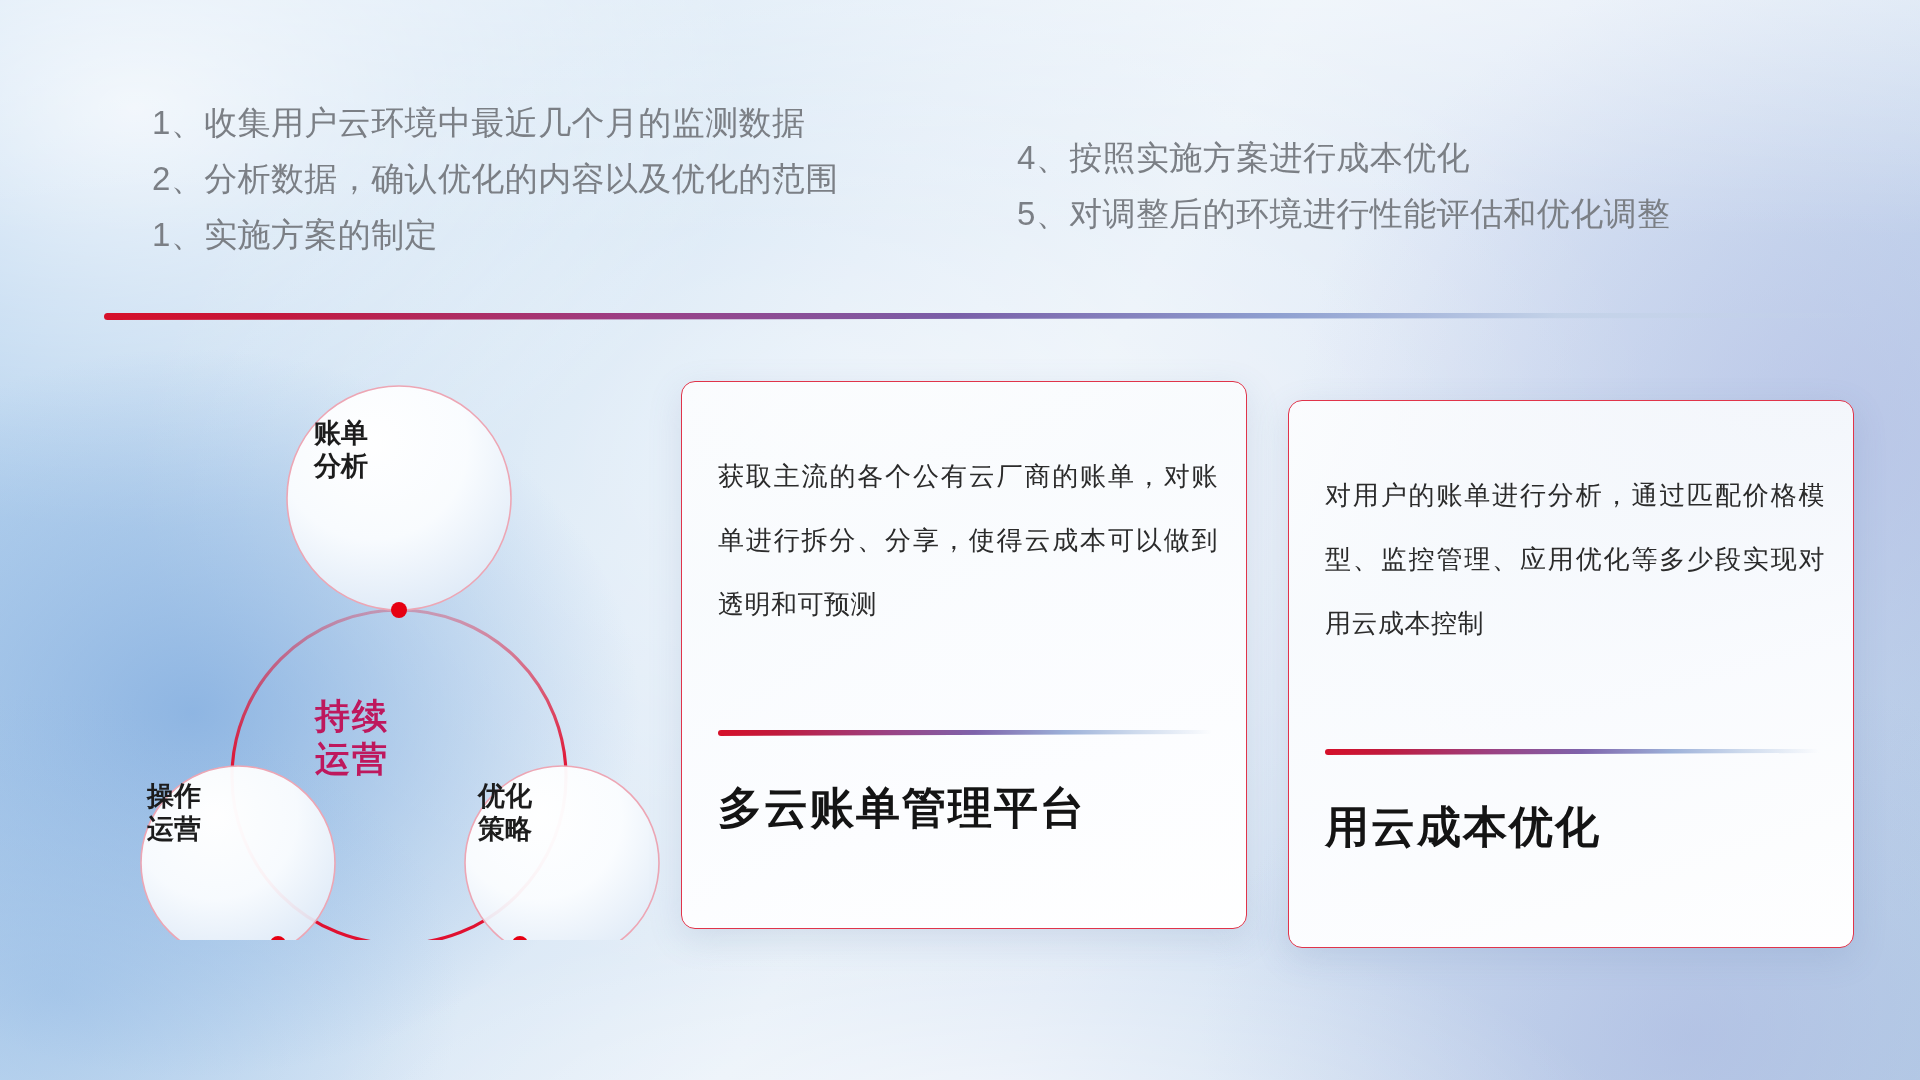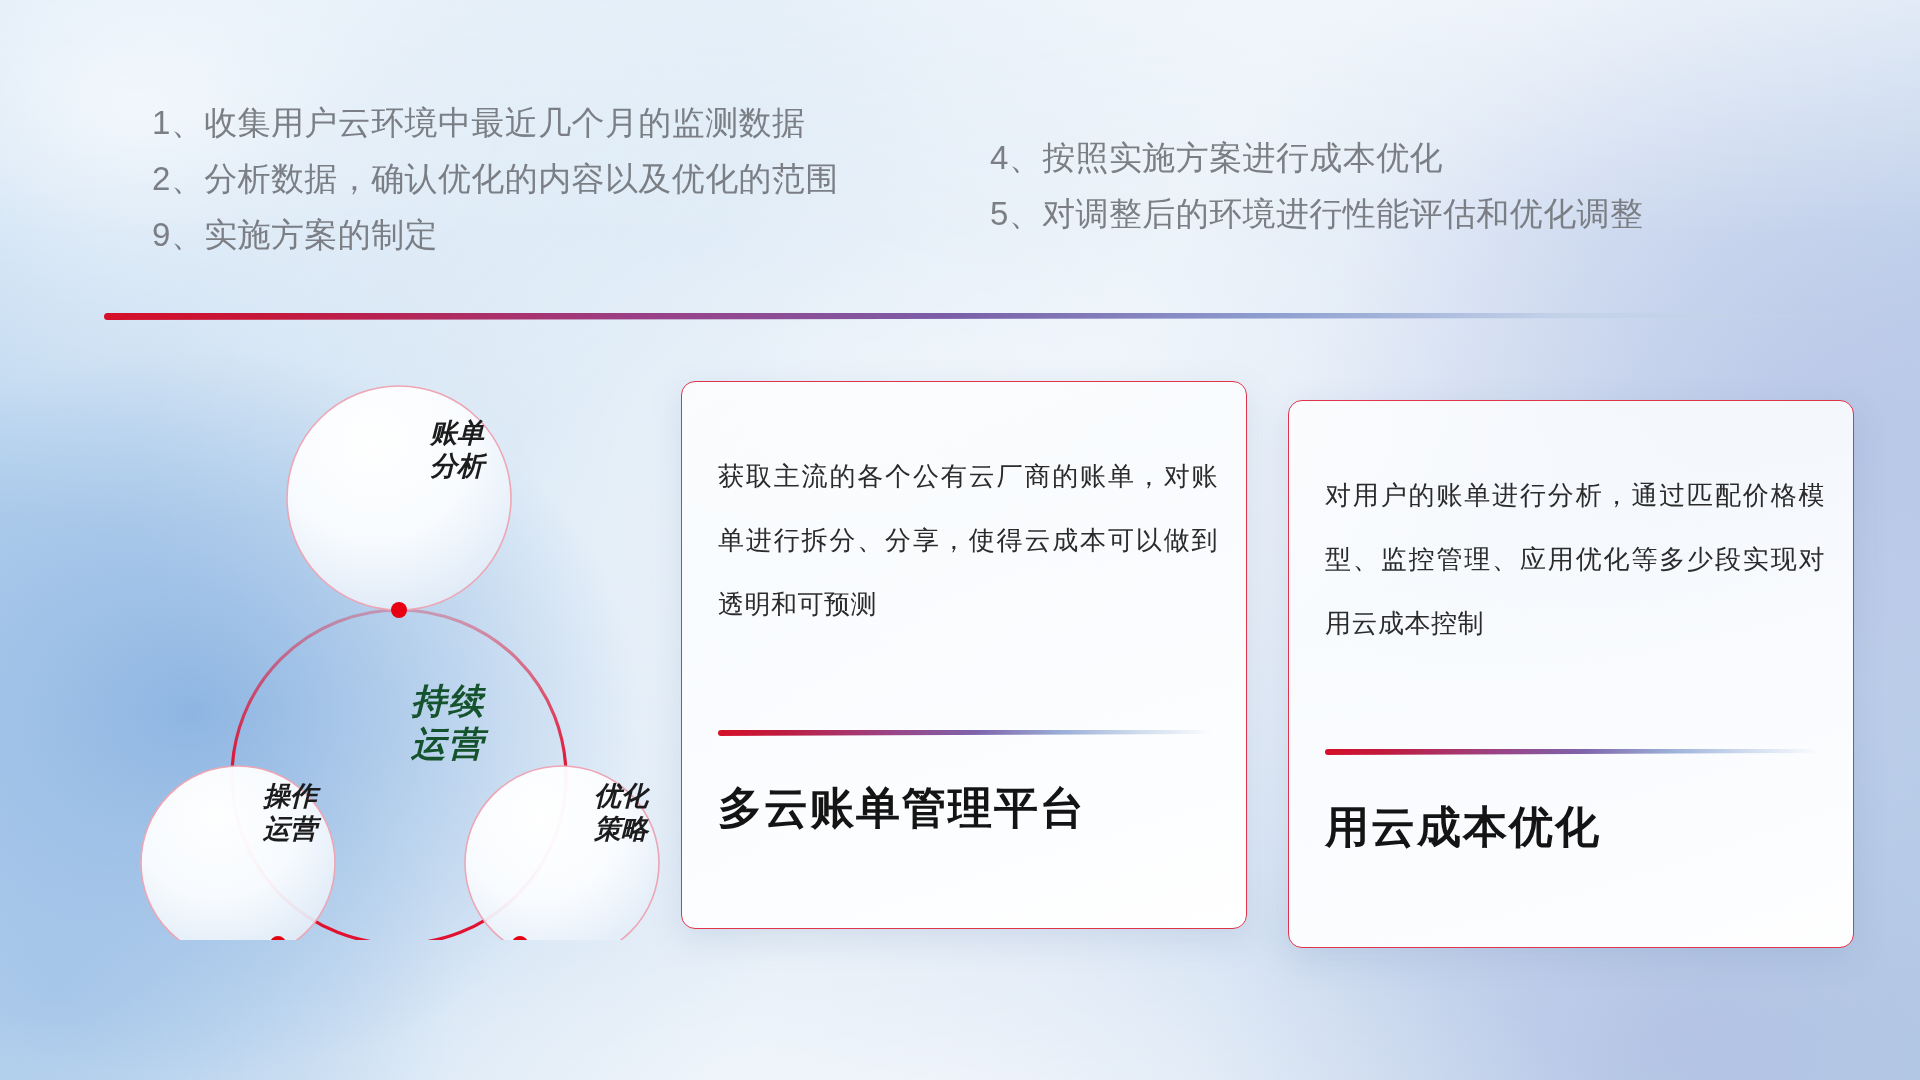--- a/index.html
+++ b/index.html
@@ -52,21 +52,21 @@
   .bg-soft-top{
     background:linear-gradient(180deg, rgba(255,255,255,.42) 0%, rgba(255,255,255,0) 22%);
   }
 
   
   #header-list{
     position:absolute; left:0; top:95px; width:1920px; height:180px; z-index:5;
   }
   .hl-col{ position:absolute; }
   .hl-col.left{ left:152px; top:0; }
-  .hl-col.right{ left:990px; top:35px; }
+  .hl-col.right{ left:1017px; top:35px; }
   .hl-item{
     color:#7b7f85;
     font-size:33px;
     line-height:56px;
     white-space:nowrap;
     letter-spacing:.4px;
   }
 
   
   #divider{
@@ -82,34 +82,33 @@
   
   #venn{
     position:absolute;
     left:100px; top:340px;
     width:560px; height:600px;
     z-index:6;
   }
   #venn svg{ position:absolute; left:0; top:0; }
   .v-label{
     position:absolute;
-    text-align:right;
+    text-align:left;
     font-weight:bold;
     color:#1c1c1c;
     line-height:1.22;
     white-space:pre-line;
     z-index:3;
-    font-style:italic;
   }
   .v-label.top   { left:214px; top:77px;  width:170px; font-size:27px; }
   .v-label.left  { left:47px;  top:440px; width:170px; font-size:27px; }
   .v-label.right { left:378px; top:440px; width:170px; font-size:27px; }
   .v-label.center{
-    left:215px; top:340px; width:170px;
-    font-size:35px; color:#14532d; letter-spacing:2px;
+    left:215px; top:355px; width:170px;
+    font-size:35px; color:#be185d; letter-spacing:2px;
   }
 
   
   #cards{ position:absolute; left:0; top:0; width:1892px; height:1080px; z-index:6; }
   .card{
     position:absolute;
     top:381px;
     width:566px;
     height:548px;
     border:1.6px solid #e0344a;
@@ -166,21 +165,21 @@
   <div class="bg-layer bg-violet-r"></div>
   <div class="bg-layer bg-violet-br"></div>
   <div class="bg-layer bg-white-b"></div>
   <div class="bg-layer bg-soft-top"></div>
 </div>
 
 <div id="header-list">
   <div class="hl-col left">
     <div class="hl-item">1、收集用户云环境中最近几个月的监测数据</div>
     <div class="hl-item">2、分析数据，确认优化的内容以及优化的范围</div>
-    <div class="hl-item">9、实施方案的制定</div>
+    <div class="hl-item">1、实施方案的制定</div>
   </div>
   <div class="hl-col right">
     <div class="hl-item">4、按照实施方案进行成本优化</div>
     <div class="hl-item">5、对调整后的环境进行性能评估和优化调整</div>
   </div>
 </div>
 
 <div id="divider"></div>
 
 <div id="venn">

